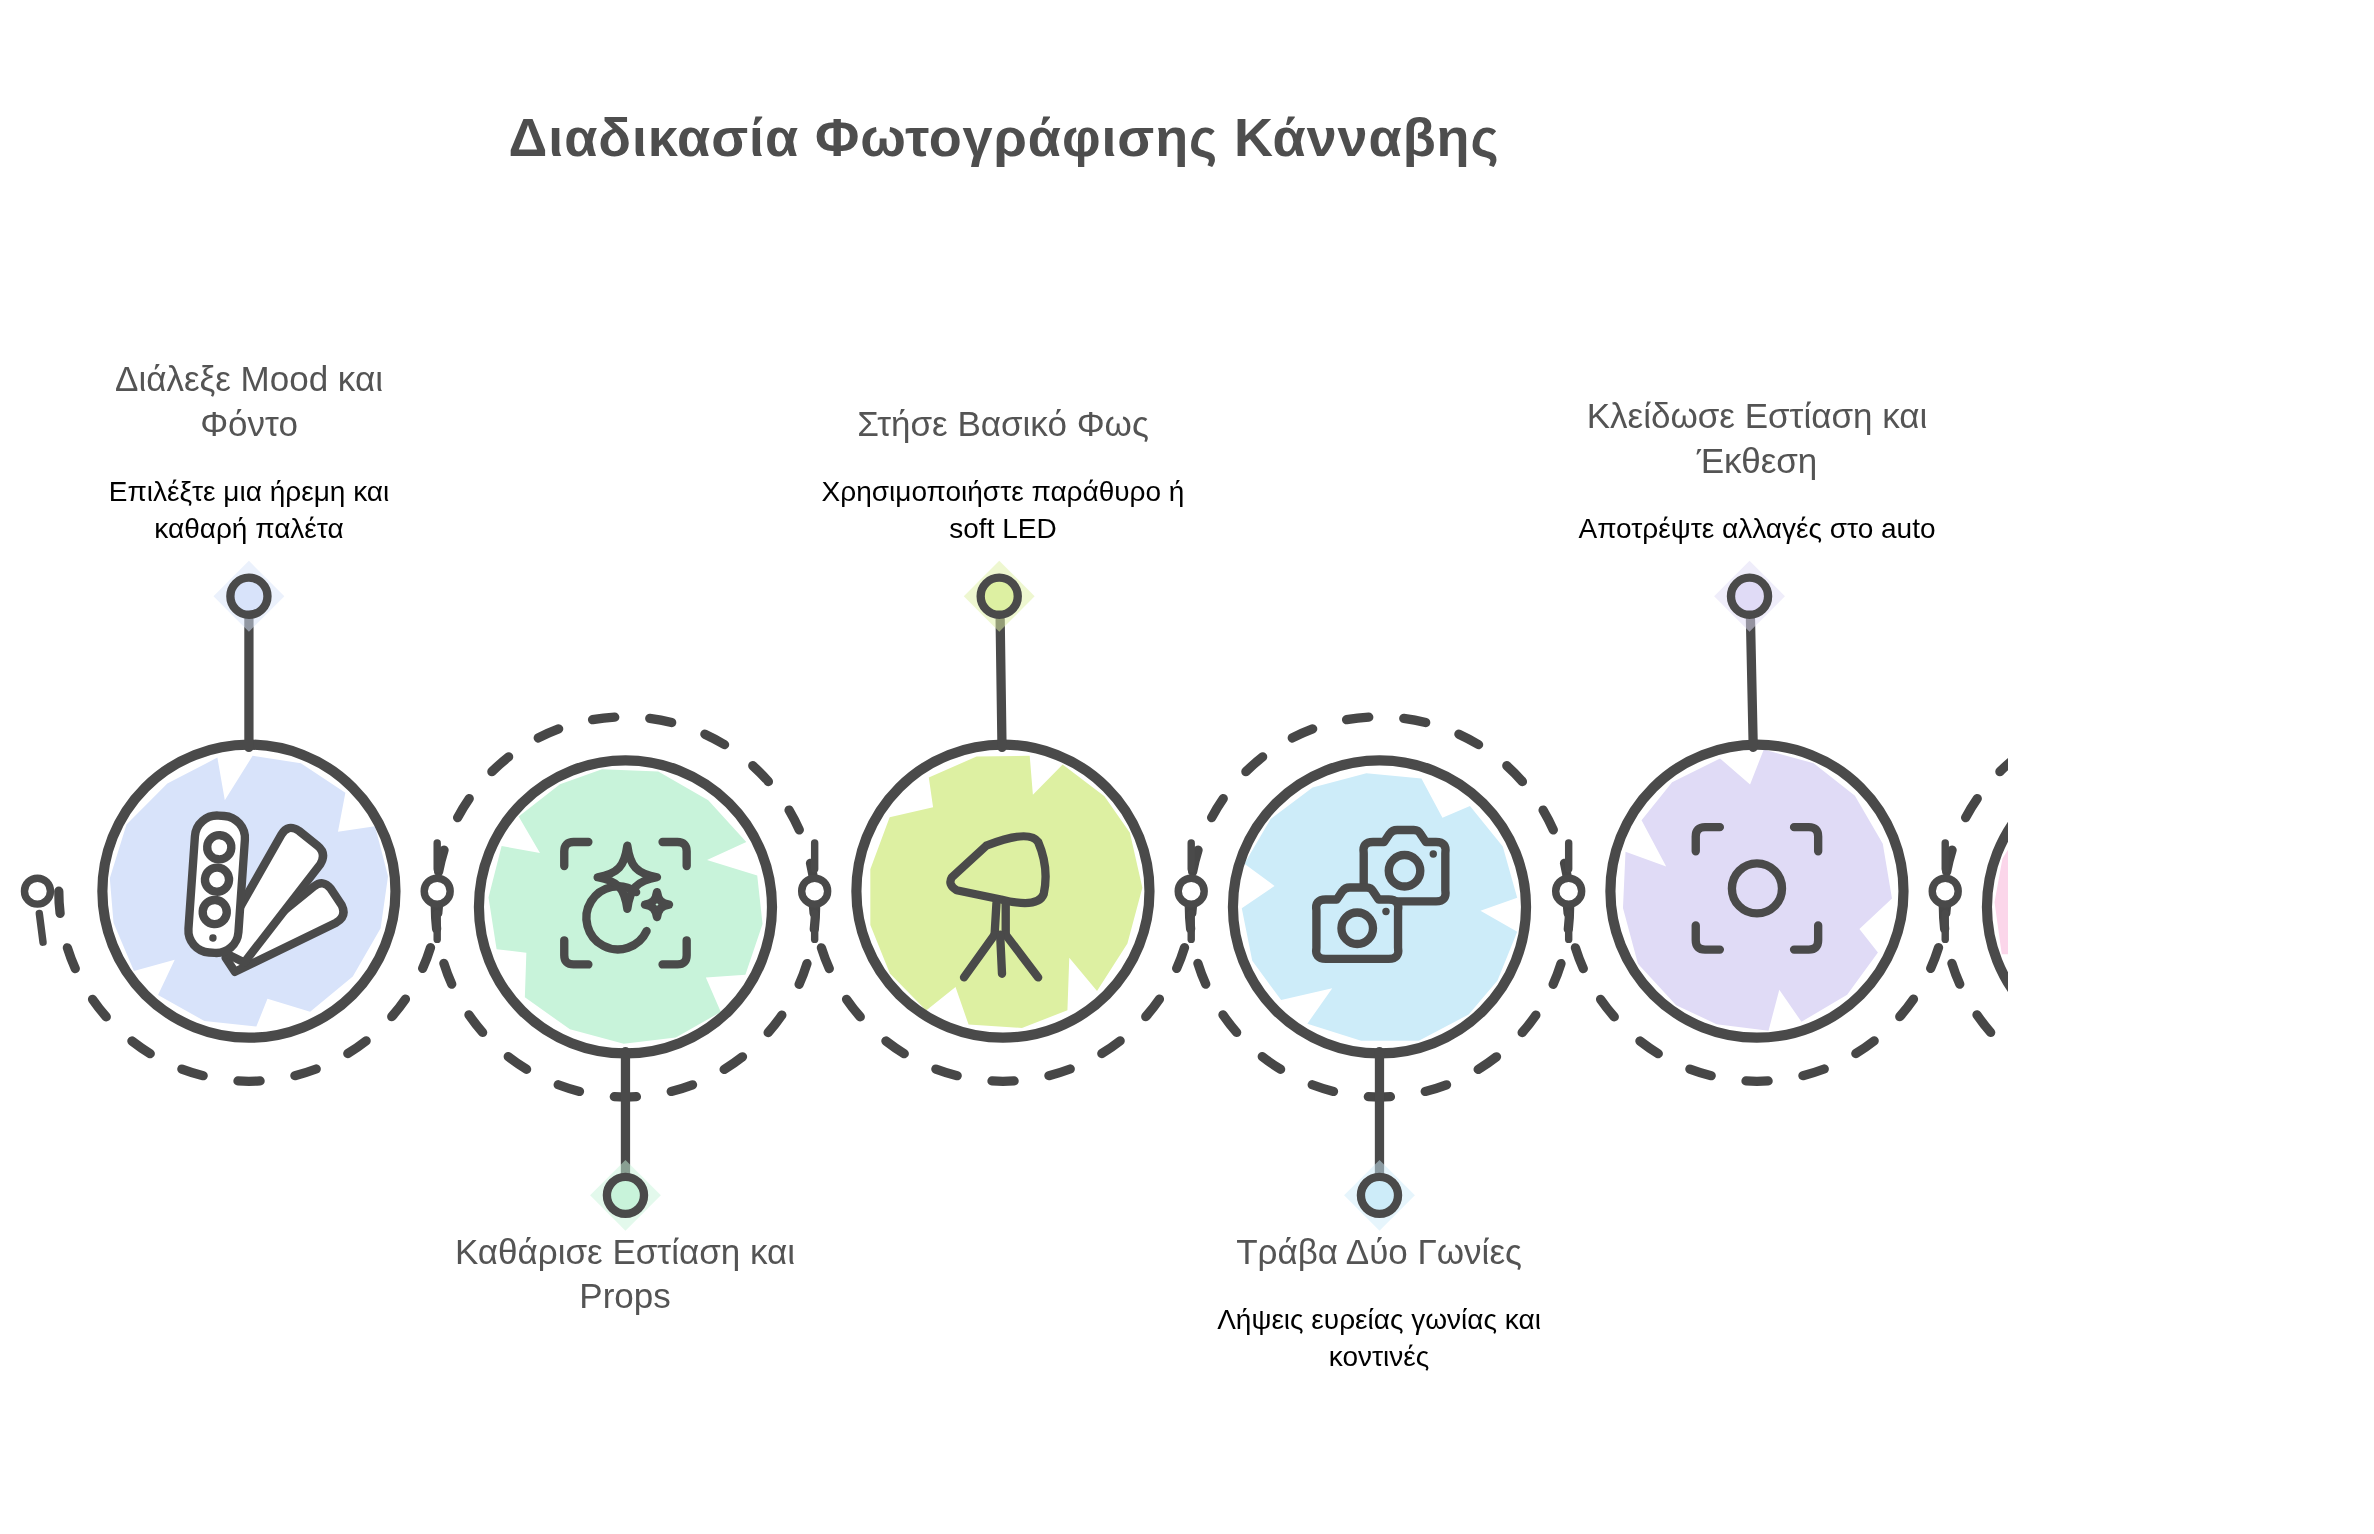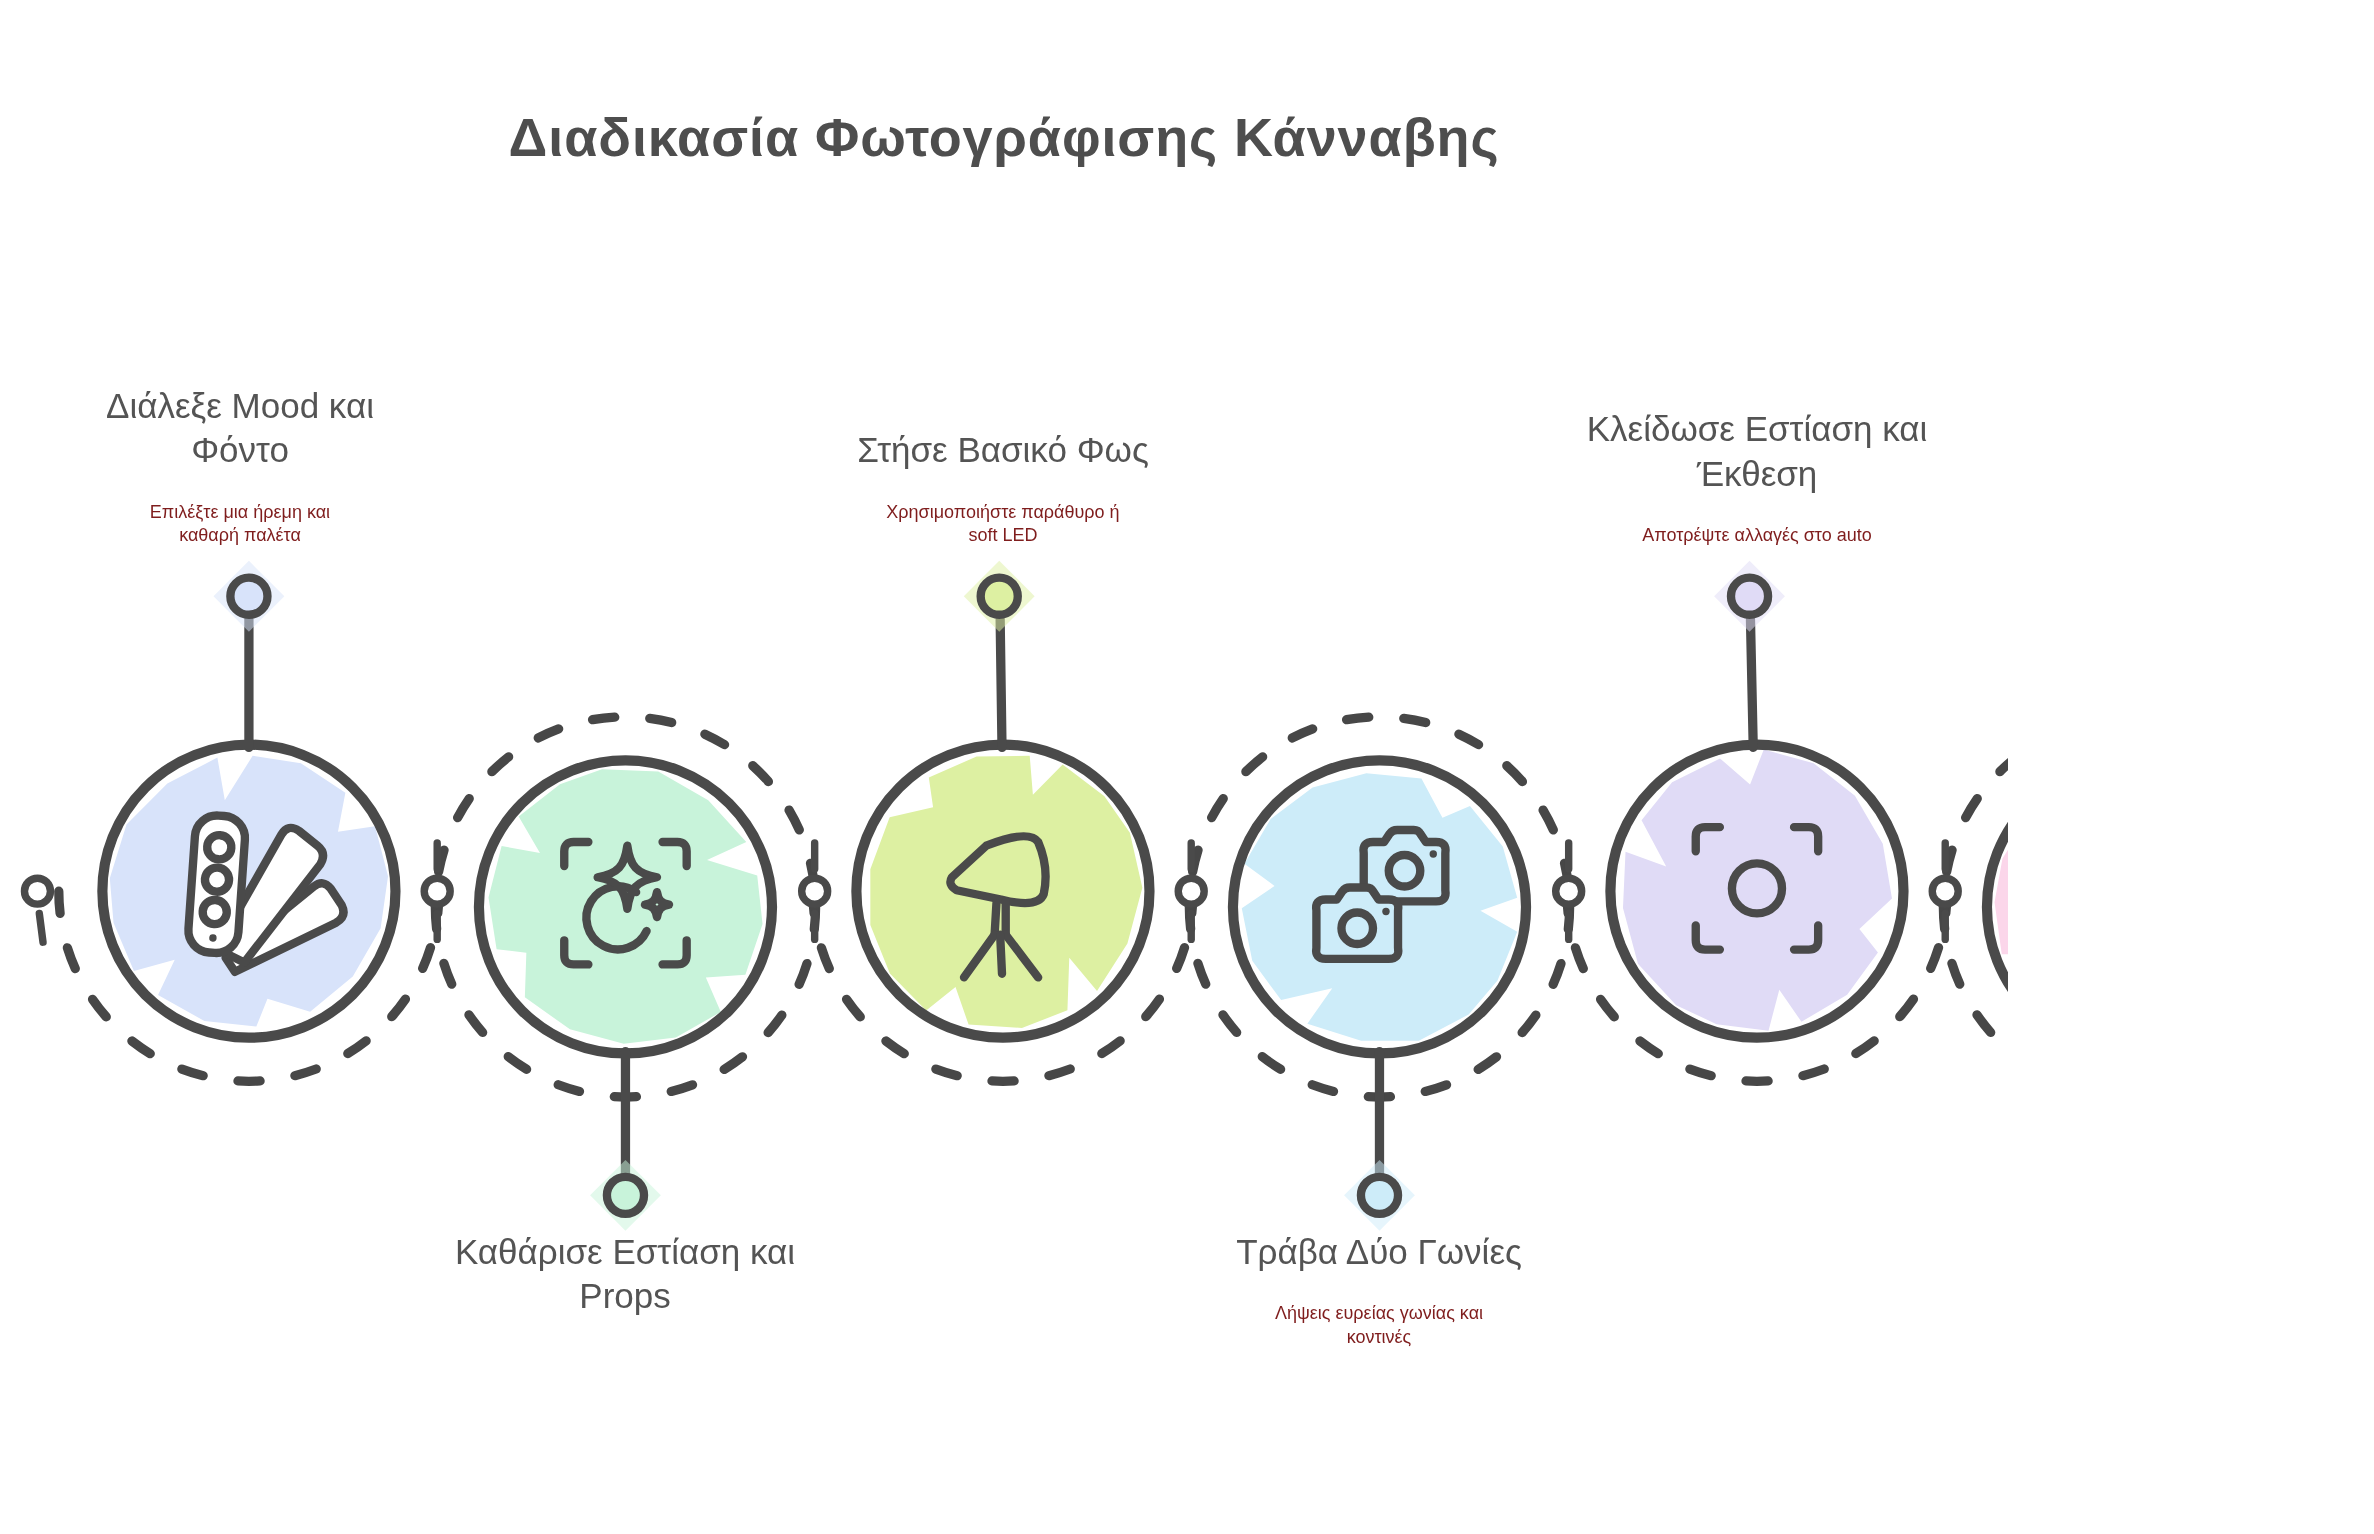--- a/index.html
+++ b/index.html
@@ -21,21 +21,21 @@
   .node-ring{stroke:#4a4a4a;stroke-width:9;}
   .chain-ring{stroke:#4a4a4a;stroke-width:8;fill:#ffffff;}
   .step-text{position:absolute;width:408px;text-align:center;}
   .step-text.top{top:297px;height:227px;display:flex;flex-direction:column;justify-content:flex-end;}
   .step-text.bottom{top:1206px;}
   .step-text h2{
     font-size:35px;line-height:1.27;font-weight:500;color:#545454;
     margin:0 0 28px 0;white-space:pre-line;
   }
   .step-text p{
-    font-size:18px;line-height:1.32;font-weight:400;color:#7f1d1d;
+    font-size:28px;line-height:1.32;font-weight:400;color:#000000;
     margin:0;white-space:pre-line;
   }
 </style>
 </head>
 <body>
 
 <div class="canvas">
 
   <h1 class="main-title">Διαδικασία Φωτογράφισης Κάνναβης</h1>
 
@@ -187,21 +187,21 @@
           <path d="M 46,0 L 61,26"></path>
         </g>
         <path d="M -80,-72 L 74,70"></path>
       </g>
       <line class="stem" x1="2300" y1="1108" x2="2300" y2="1240"></line>
       <rect x="-27" y="-27" width="54" height="54" transform="translate(2300,1263) rotate(45)" fill-opacity="0.5" fill="#fbd6ea"></rect>
       <circle class="node-ring" cx="2300" cy="1263" r="20" fill="#fbd6ea"></circle>
     </g>
   </svg>
 
-  <div class="step-text top" style="left:36px">
+  <div class="step-text top" style="left:45px">
     <h2>Διάλεξε Mood και
 Φόντο</h2>
     <p>Επιλέξτε μια ήρεμη και
 καθαρή παλέτα</p>
   </div>
   <div class="step-text bottom" style="left:421px">
     <h2>Καθάρισε Εστίαση και
 Props</h2>
   </div>
   <div class="step-text bottom" style="left:1175px">

